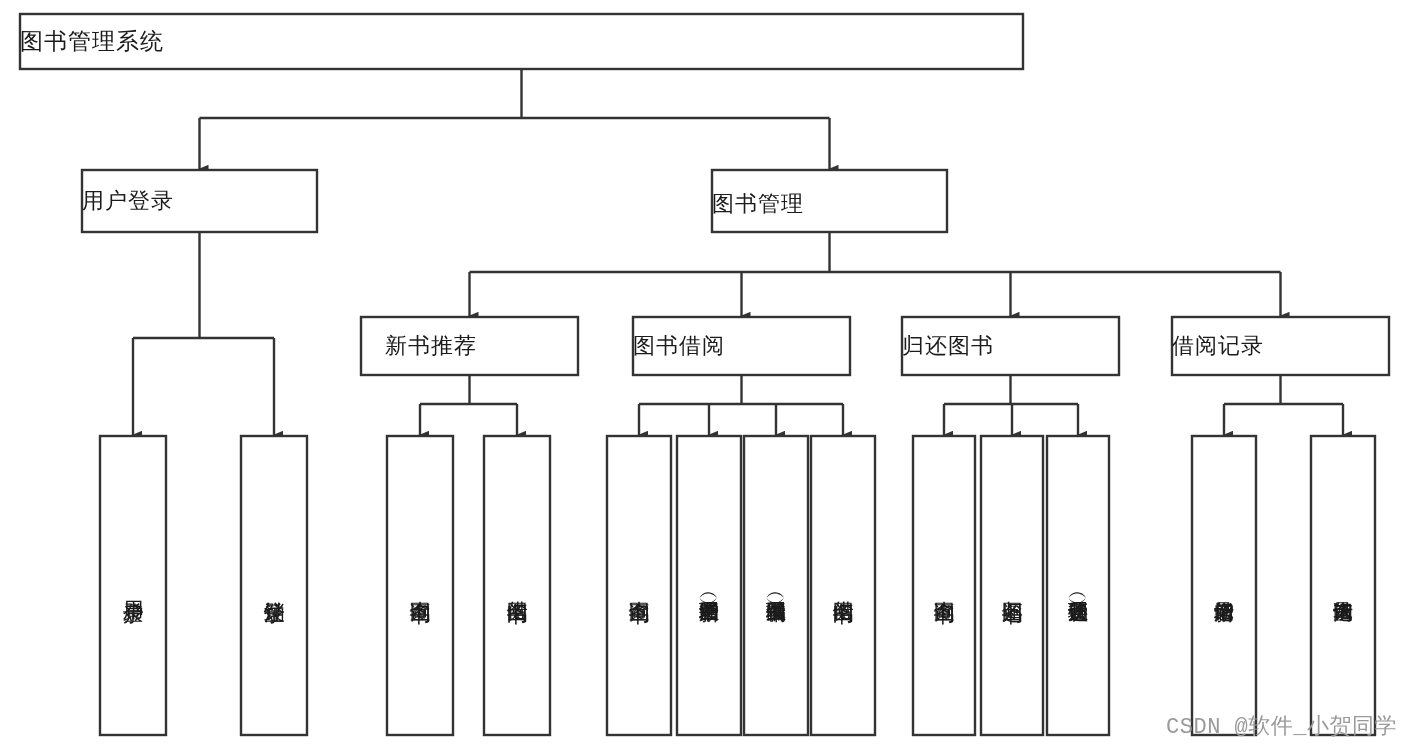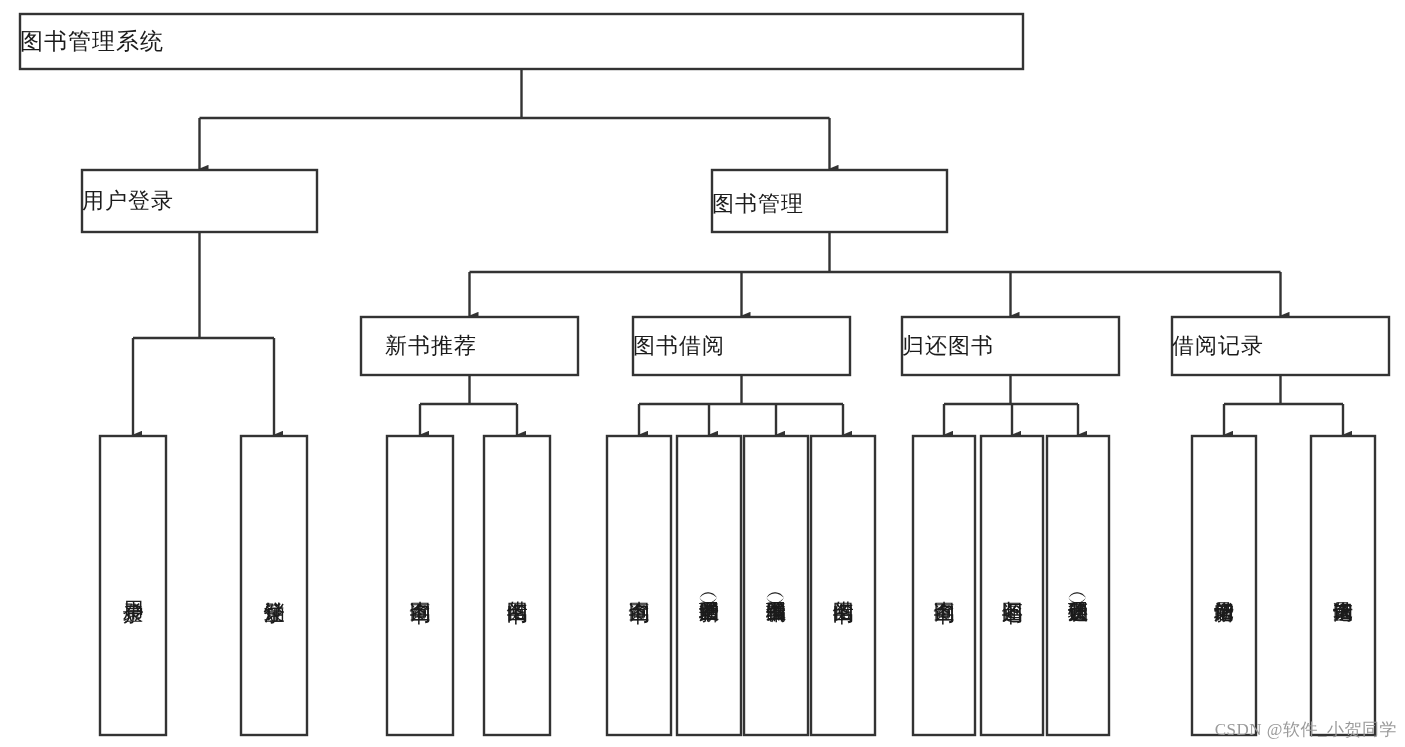--- a/index.html
+++ b/index.html
@@ -65,22 +65,22 @@
     letter-spacing: 1px;
     white-space: nowrap;
   }
   .htext.title {
     font-size: 23px;
   }
   .watermark {
     position: absolute;
     right: 8px;
     bottom: 6px;
-    font-family: Liberation Serif, serif;
-    font-size: 17px;
+    font-family: Liberation Mono, monospace;
+    font-size: 22px;
     color: #9a9a9a;
     letter-spacing: 0.5px;
     white-space: nowrap;
     pointer-events: none;
   }
 </style>
 </head>
 <body>
 
 <div id="stage">

